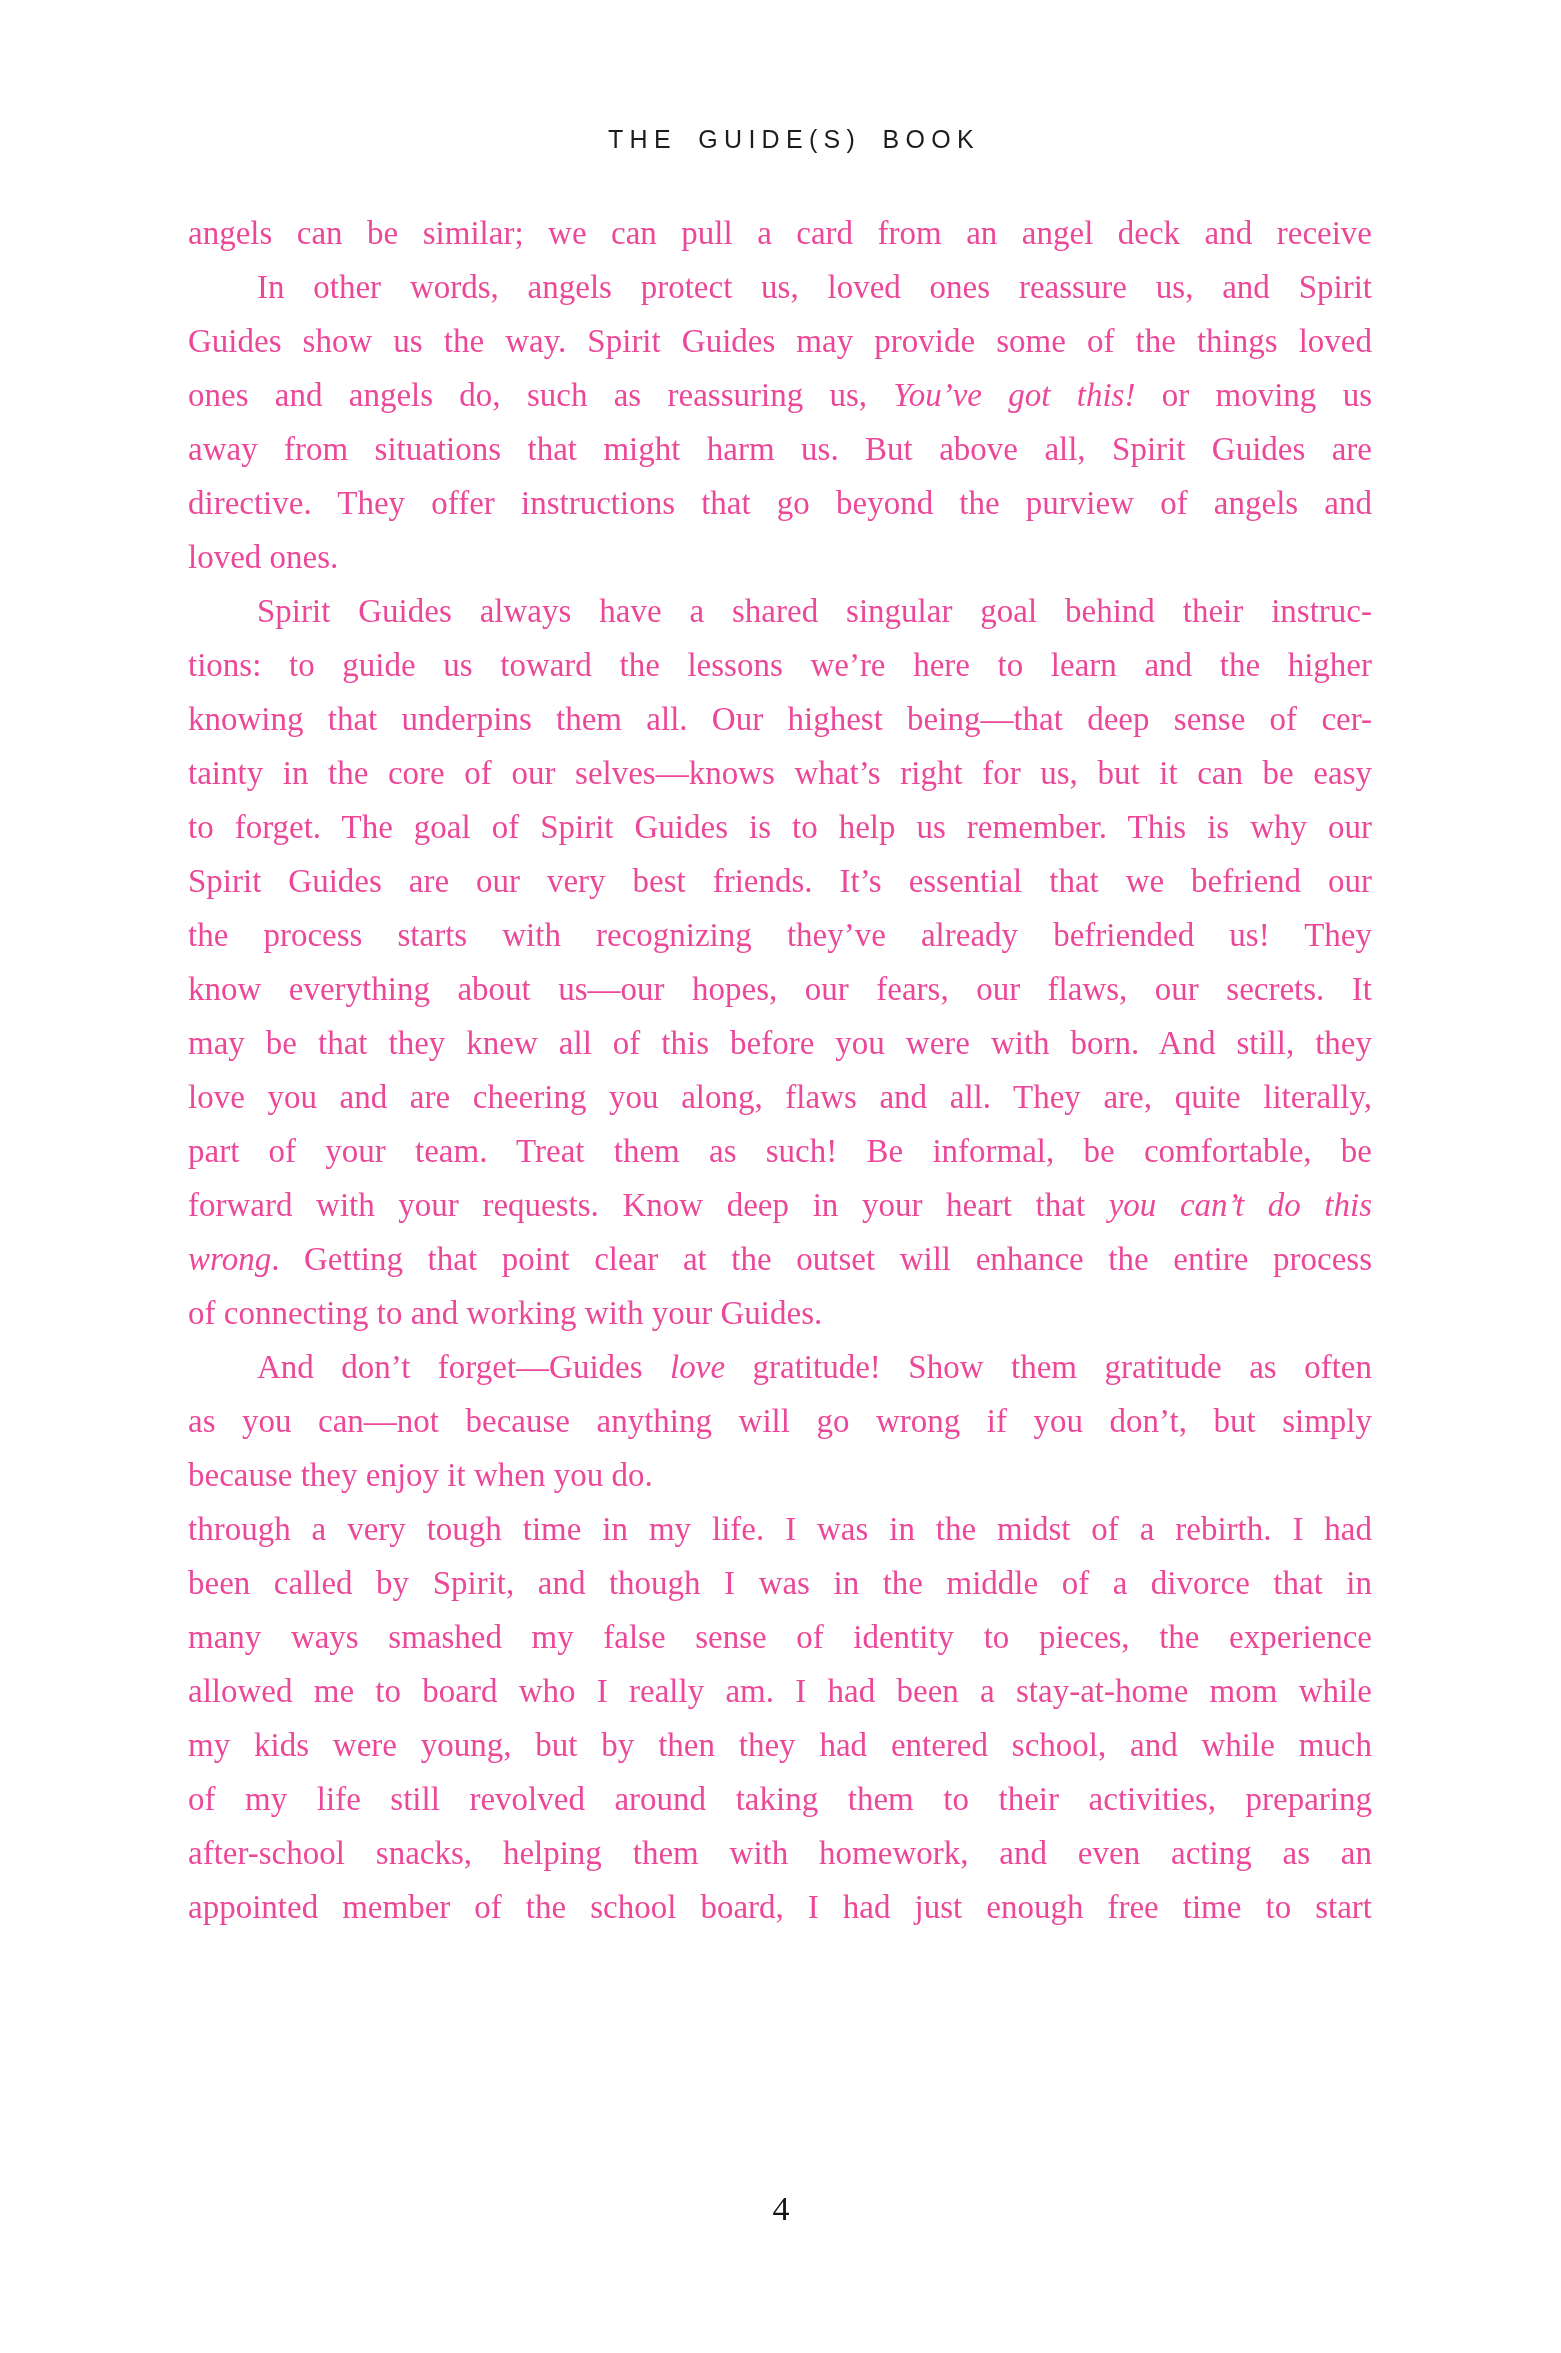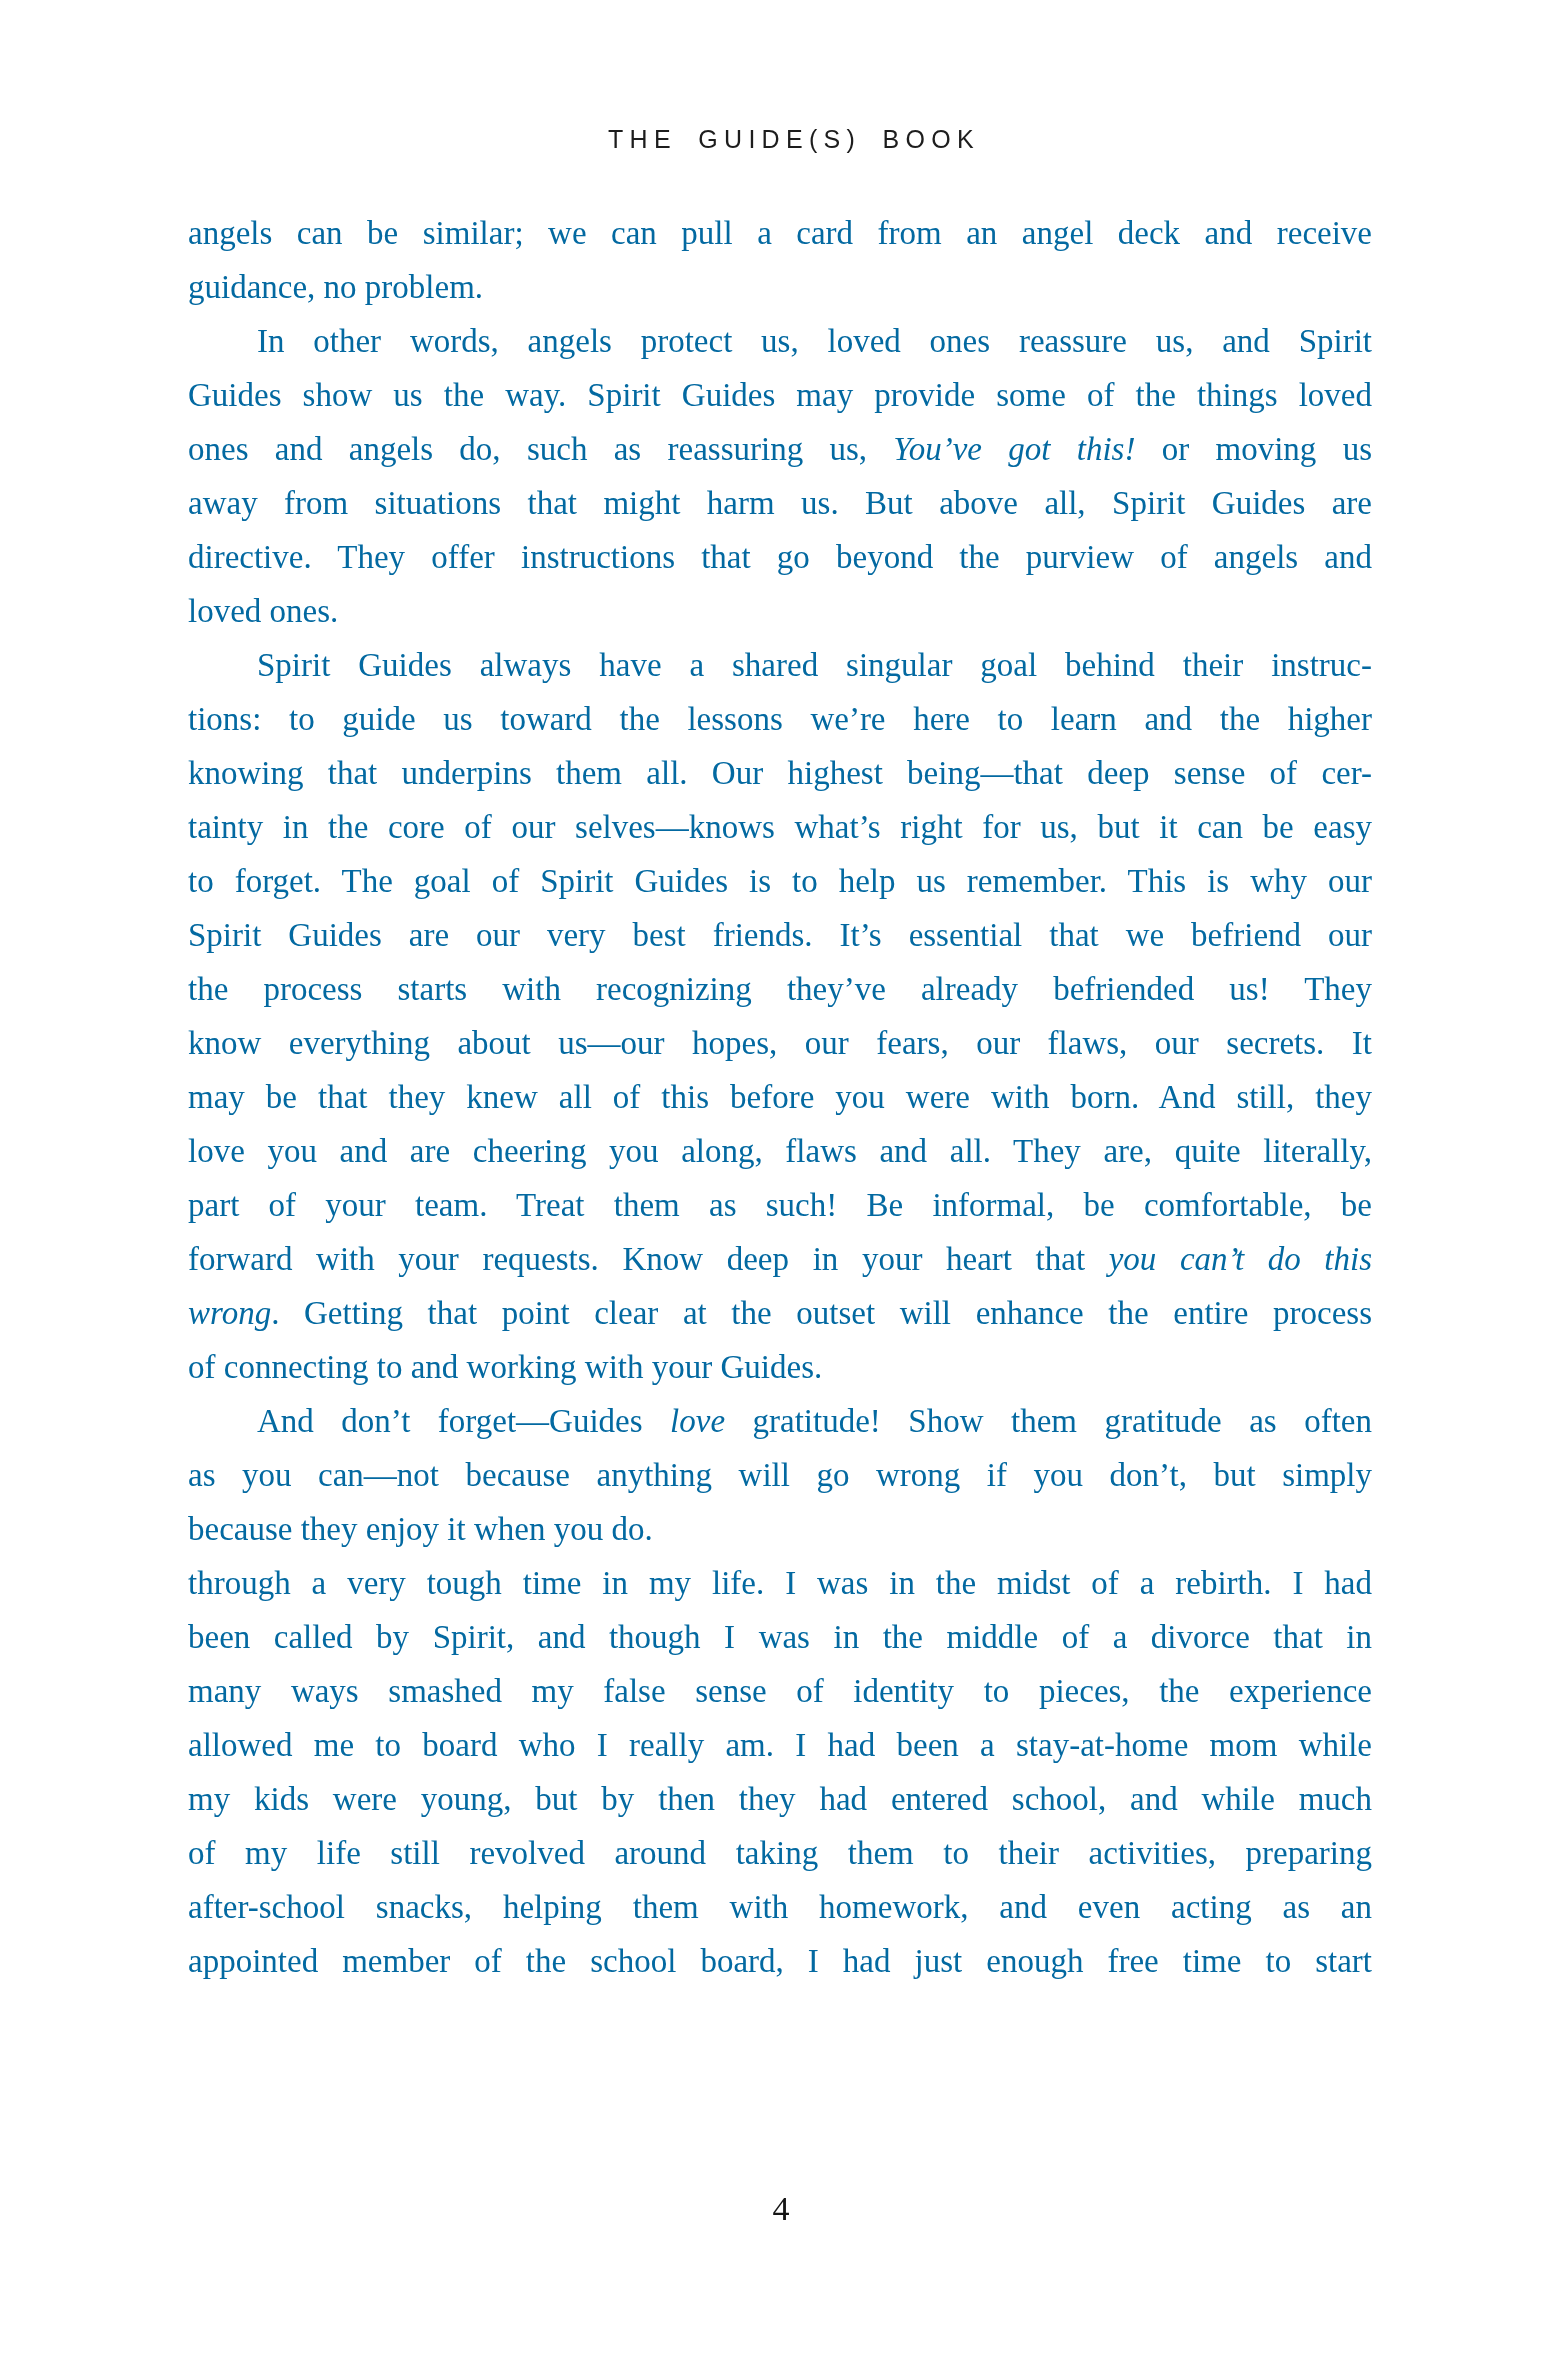--- a/index.html
+++ b/index.html
@@ -29,21 +29,21 @@
     color: #1d1d1d;
     font-weight: 400;
   }
   .body-text {
     position: absolute;
     top: 206px;
     left: 188px;
     width: 1184px;
     font-family: "Liberation Serif", "DejaVu Serif", serif;
     font-size: 33px;
-    color: #0369a1;
+    color: #ec4899;
   }
   .line {
     line-height: 54px;
     height: 54px;
     text-align: justify;
     text-align-last: justify;
     -moz-text-align-last: justify;
   }
   .line.last {
     text-align: left;
@@ -69,21 +69,20 @@
   }
 </style>
 </head>
 <body>
 
 <div class="page">
   <div class="running-header">THE GUIDE(S) BOOK</div>
 
   <div class="body-text">
       <div class="line">angels can be similar; we can pull a card from an angel deck and receive</div>
-      <div class="line last">guidance, no problem.</div>
       <div class="line indent">In other words, angels protect us, loved ones reassure us, and Spirit</div>
       <div class="line">Guides show us the way. Spirit Guides may provide some of the things loved</div>
       <div class="line">ones and angels do, such as reassuring us, <em>You’ve got this!</em> or moving us</div>
       <div class="line">away from situations that might harm us. But above all, Spirit Guides are</div>
       <div class="line">directive. They offer instructions that go beyond the purview of angels and</div>
       <div class="line last">loved ones.</div>
       <div class="line indent">Spirit Guides always have a shared singular goal behind their instruc-</div>
       <div class="line">tions: to guide us toward the lessons we’re here to learn and the higher</div>
       <div class="line">knowing that underpins them all. Our highest being—that deep sense of cer-</div>
       <div class="line">tainty in the core of our selves—knows what’s right for us, but it can be easy</div>

